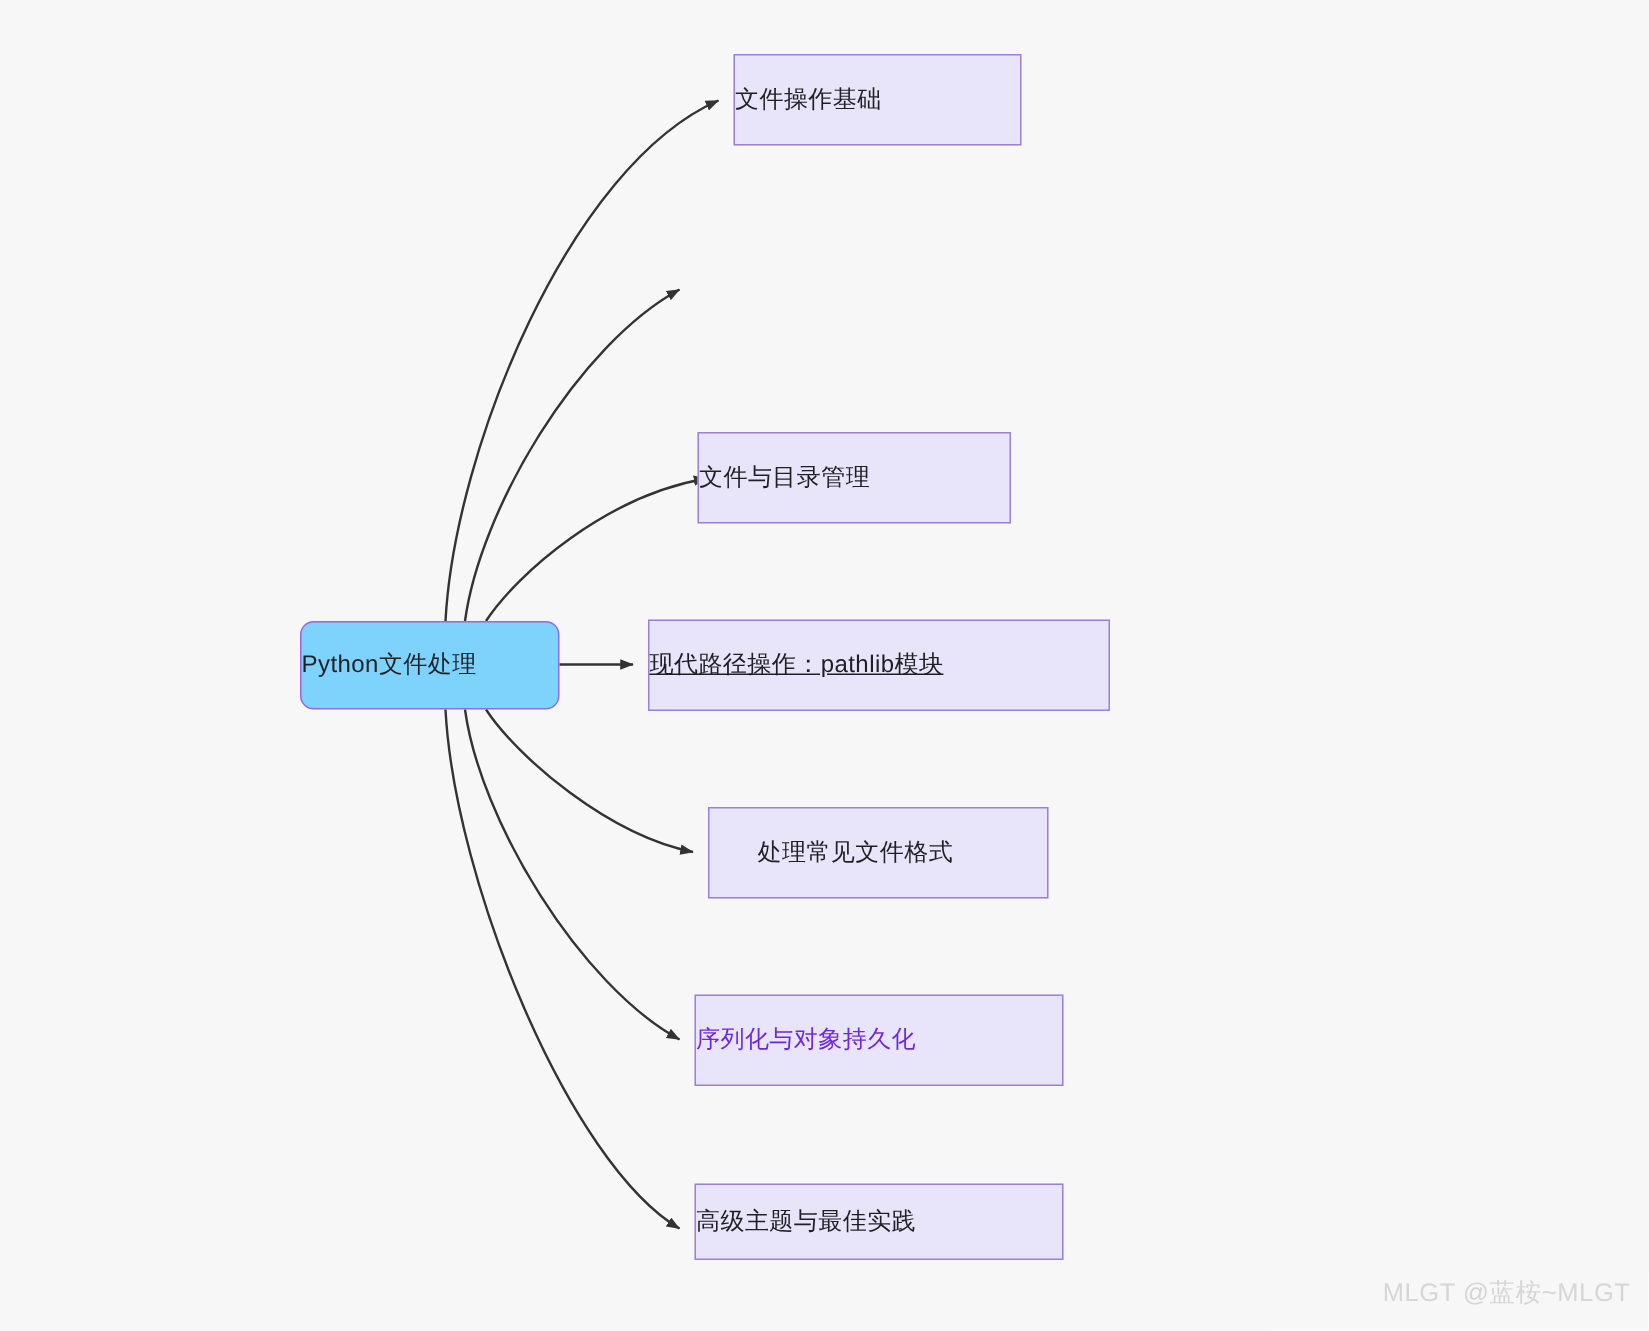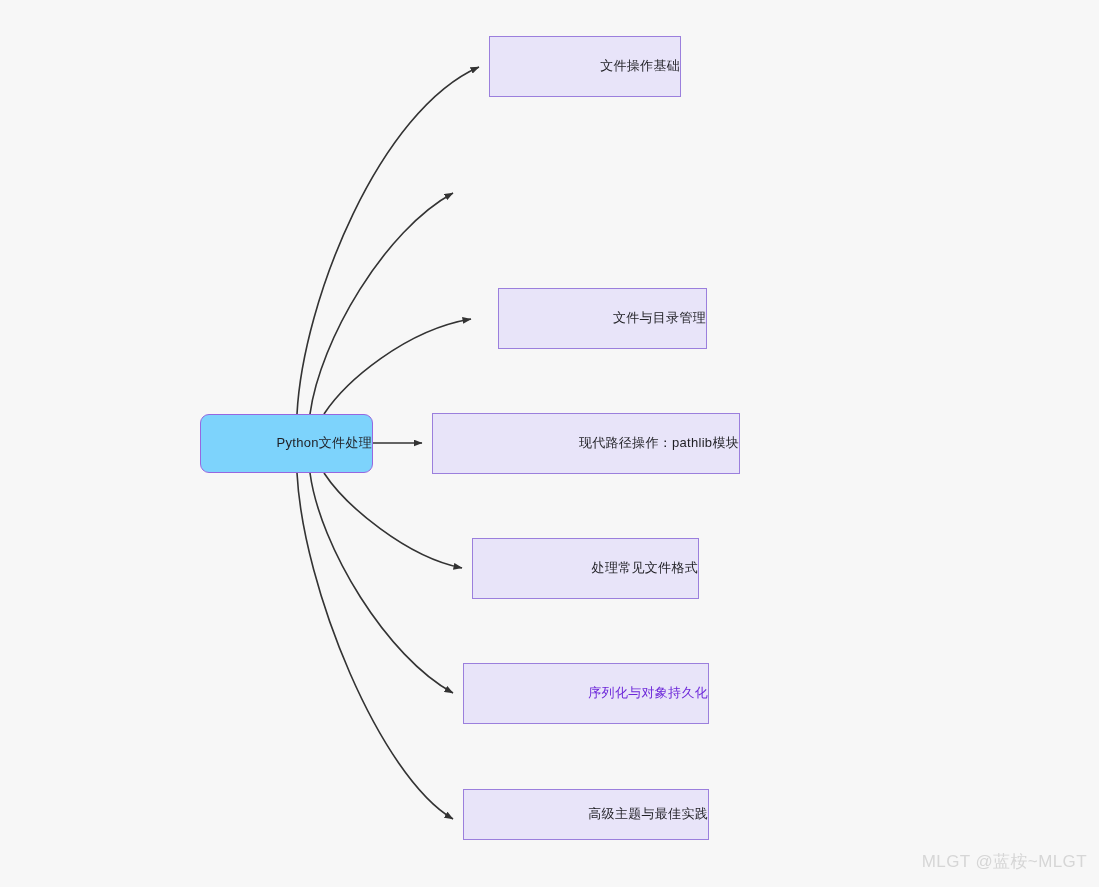--- a/index.html
+++ b/index.html
@@ -23,25 +23,25 @@
     top: 0;
     width: 1099px;
     height: 887px;
     pointer-events: none;
   }
   .node {
     position: absolute;
     box-sizing: border-box;
     display: flex;
     align-items: center;
-    justify-content: flex-end;
+    justify-content: flex-start;
     background: #e8e4f9;
     border: 1.4px solid #9b7fdd;
     color: #1f1f24;
-    font-size: 13px;
+    font-size: 16px;
     line-height: 1.25;
     letter-spacing: 0.3px;
     white-space: nowrap;
   }
   .node.root {
     border-radius: 9px;
     border-width: 1.7px;
     border-color: #9667e0;
   }
   .watermark {
@@ -78,29 +78,29 @@
 
   <div class="node root" style="left: 200px; top: 414px; width: 173px; height: 59px; background: #7dd3fc; color: rgb(31, 31, 36);">
     <span>Python文件处理</span>
   </div>
 
   <div class="node" style="left: 489px; top: 36px; width: 192px; height: 61px; background: rgb(232, 228, 249); color: rgb(31, 31, 36);">
     <span>文件操作基础</span>
   </div>
 
 
-  <div class="node" style="left: 498px; top: 288px; width: 209px; height: 61px; background: rgb(232, 228, 249); color: rgb(31, 31, 36);">
+  <div class="node" style="left: 465px; top: 288px; width: 209px; height: 61px; background: rgb(232, 228, 249); color: rgb(31, 31, 36);">
     <span>文件与目录管理</span>
   </div>
 
-  <div class="node" style="left: 432px; top: 413px; width: 308px; height: 61px; background: rgb(232, 228, 249); color: rgb(31, 31, 36);">
+  <div class="node" style="left: 432px; top: 413px; width: 308px; height: 61px; background: rgb(232, 228, 249); color: rgb(31, 31, 36); text-decoration: underline;">
     <span>现代路径操作：pathlib模块</span>
   </div>
 
-  <div class="node" style="left: 472px; top: 538px; width: 227px; height: 61px; background: rgb(232, 228, 249); color: rgb(31, 31, 36);">
+  <div class="node" style="left: 472px; top: 538px; width: 227px; height: 61px; background: rgb(232, 228, 249); color: rgb(31, 31, 36); padding-left: 32px;">
     <span>处理常见文件格式</span>
   </div>
 
   <div class="node" style="left: 463px; top: 663px; width: 246px; height: 61px; background: rgb(232, 228, 249); color: #6d28d9;">
     <span>序列化与对象持久化</span>
   </div>
 
   <div class="node" style="left: 463px; top: 789px; width: 246px; height: 51px; background: rgb(232, 228, 249); color: rgb(31, 31, 36);">
     <span>高级主题与最佳实践</span>
   </div>

